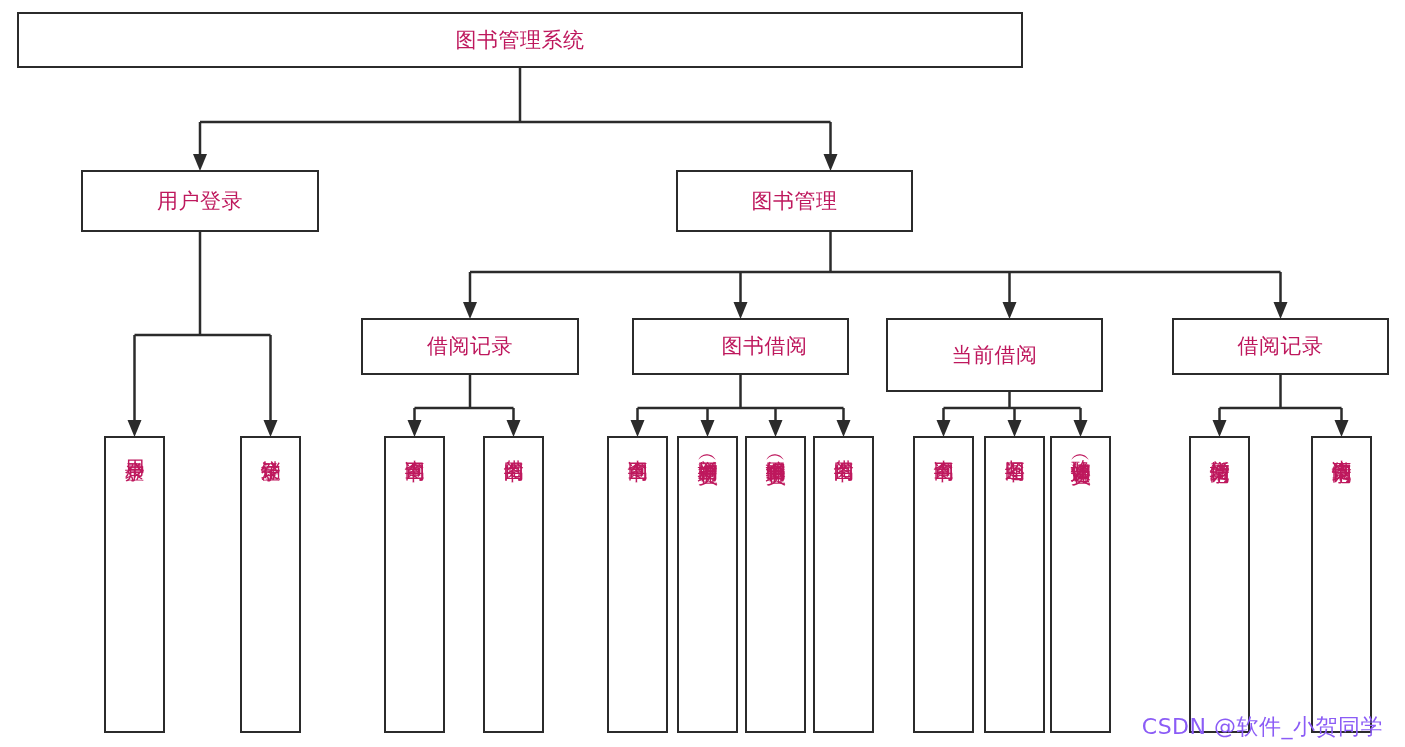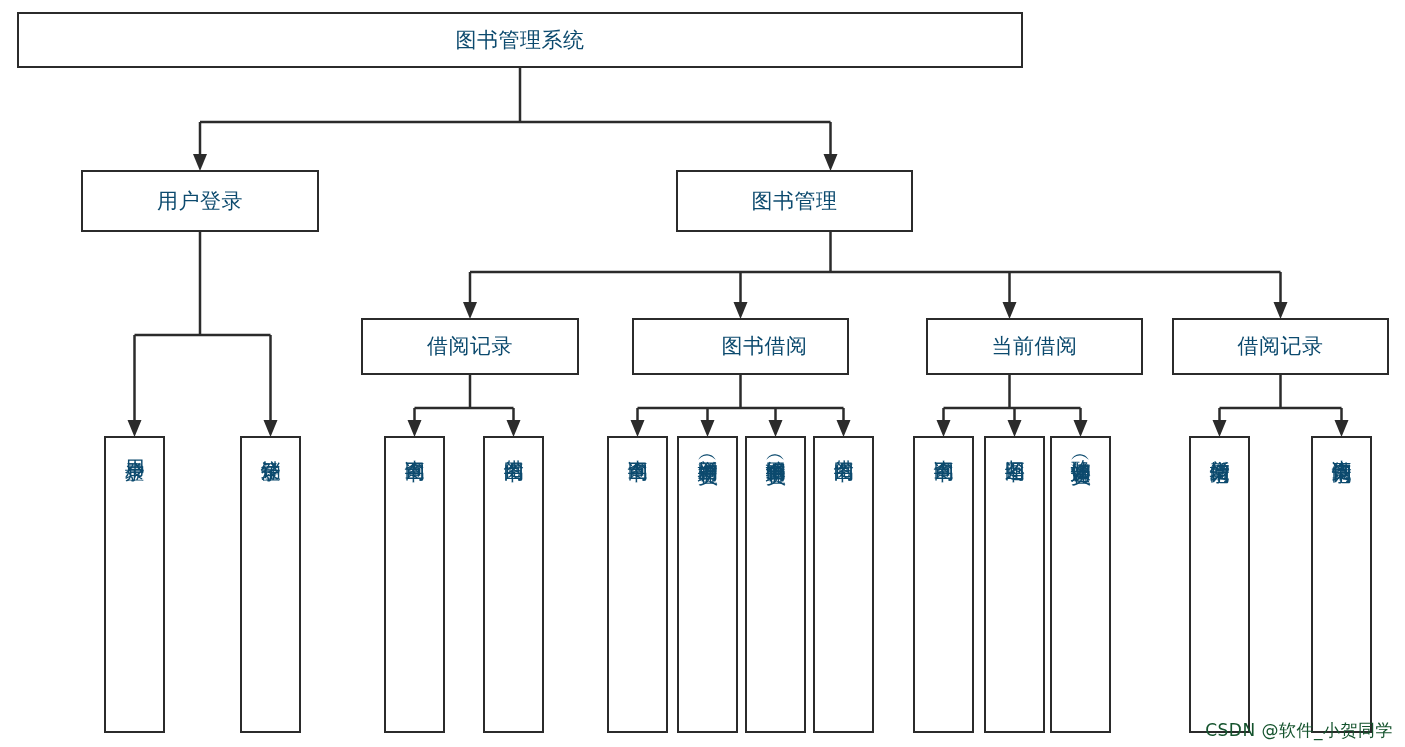--- a/index.html
+++ b/index.html
@@ -32,43 +32,43 @@
     border: 2px solid #2b2b2b;
     background: #ffffff;
     display: flex;
     align-items: center;
     justify-content: center;
     z-index: 2;
   }
   .node .label {
     font-size: 21px;
     line-height: 1.15;
-    color: #0c4a6e;
+    color: #be185d;
     letter-spacing: 0.5px;
     white-space: nowrap;
   }
   .node.leaf {
     align-items: flex-start;
     padding-top: 6px;
   }
   .node.leaf .label {
     writing-mode: vertical-rl;
     text-orientation: upright;
     font-size: 20px;
     line-height: 1.18;
     letter-spacing: 1px;
     white-space: nowrap;
     text-align: start;
   }
   .watermark {
     position: absolute;
-    right: 12px;
+    right: 22px;
     bottom: 5px;
-    font-size: 17px;
-    color: #14532d;
+    font-size: 22px;
+    color: #8b5cf6;
     letter-spacing: 0.5px;
     z-index: 3;
     white-space: nowrap;
   }
 </style>
 </head>
 <body>
 
 <div id="stage">
   <svg id="edges" viewBox="0 0 1405 747">
@@ -148,21 +148,21 @@
       </div>
       <div class="node" style="left: 676px; top: 170px; width: 237px; height: 62px;">
         <span class="label">图书管理</span>
       </div>
       <div class="node" style="left: 361px; top: 318px; width: 218px; height: 57px;">
         <span class="label">借阅记录</span>
       </div>
       <div class="node" style="left: 632px; top: 318px; width: 217px; height: 57px; padding-left: 48px;">
         <span class="label">图书借阅</span>
       </div>
-      <div class="node" style="left: 926px; top: 318px; width: 217px; height: 57px;">
+      <div class="node" style="left: 886px; top: 318px; width: 217px; height: 74px;">
         <span class="label">当前借阅</span>
       </div>
       <div class="node" style="left: 1172px; top: 318px; width: 217px; height: 57px; justify-content: center;">
         <span class="label">借阅记录</span>
       </div>
       <div class="node leaf" style="left: 104px; top: 436px; width: 61px; height: 297px;">
         <span class="label">用户登录</span>
       </div>
       <div class="node leaf" style="left: 240px; top: 436px; width: 61px; height: 297px;">
         <span class="label">注销登录</span>

